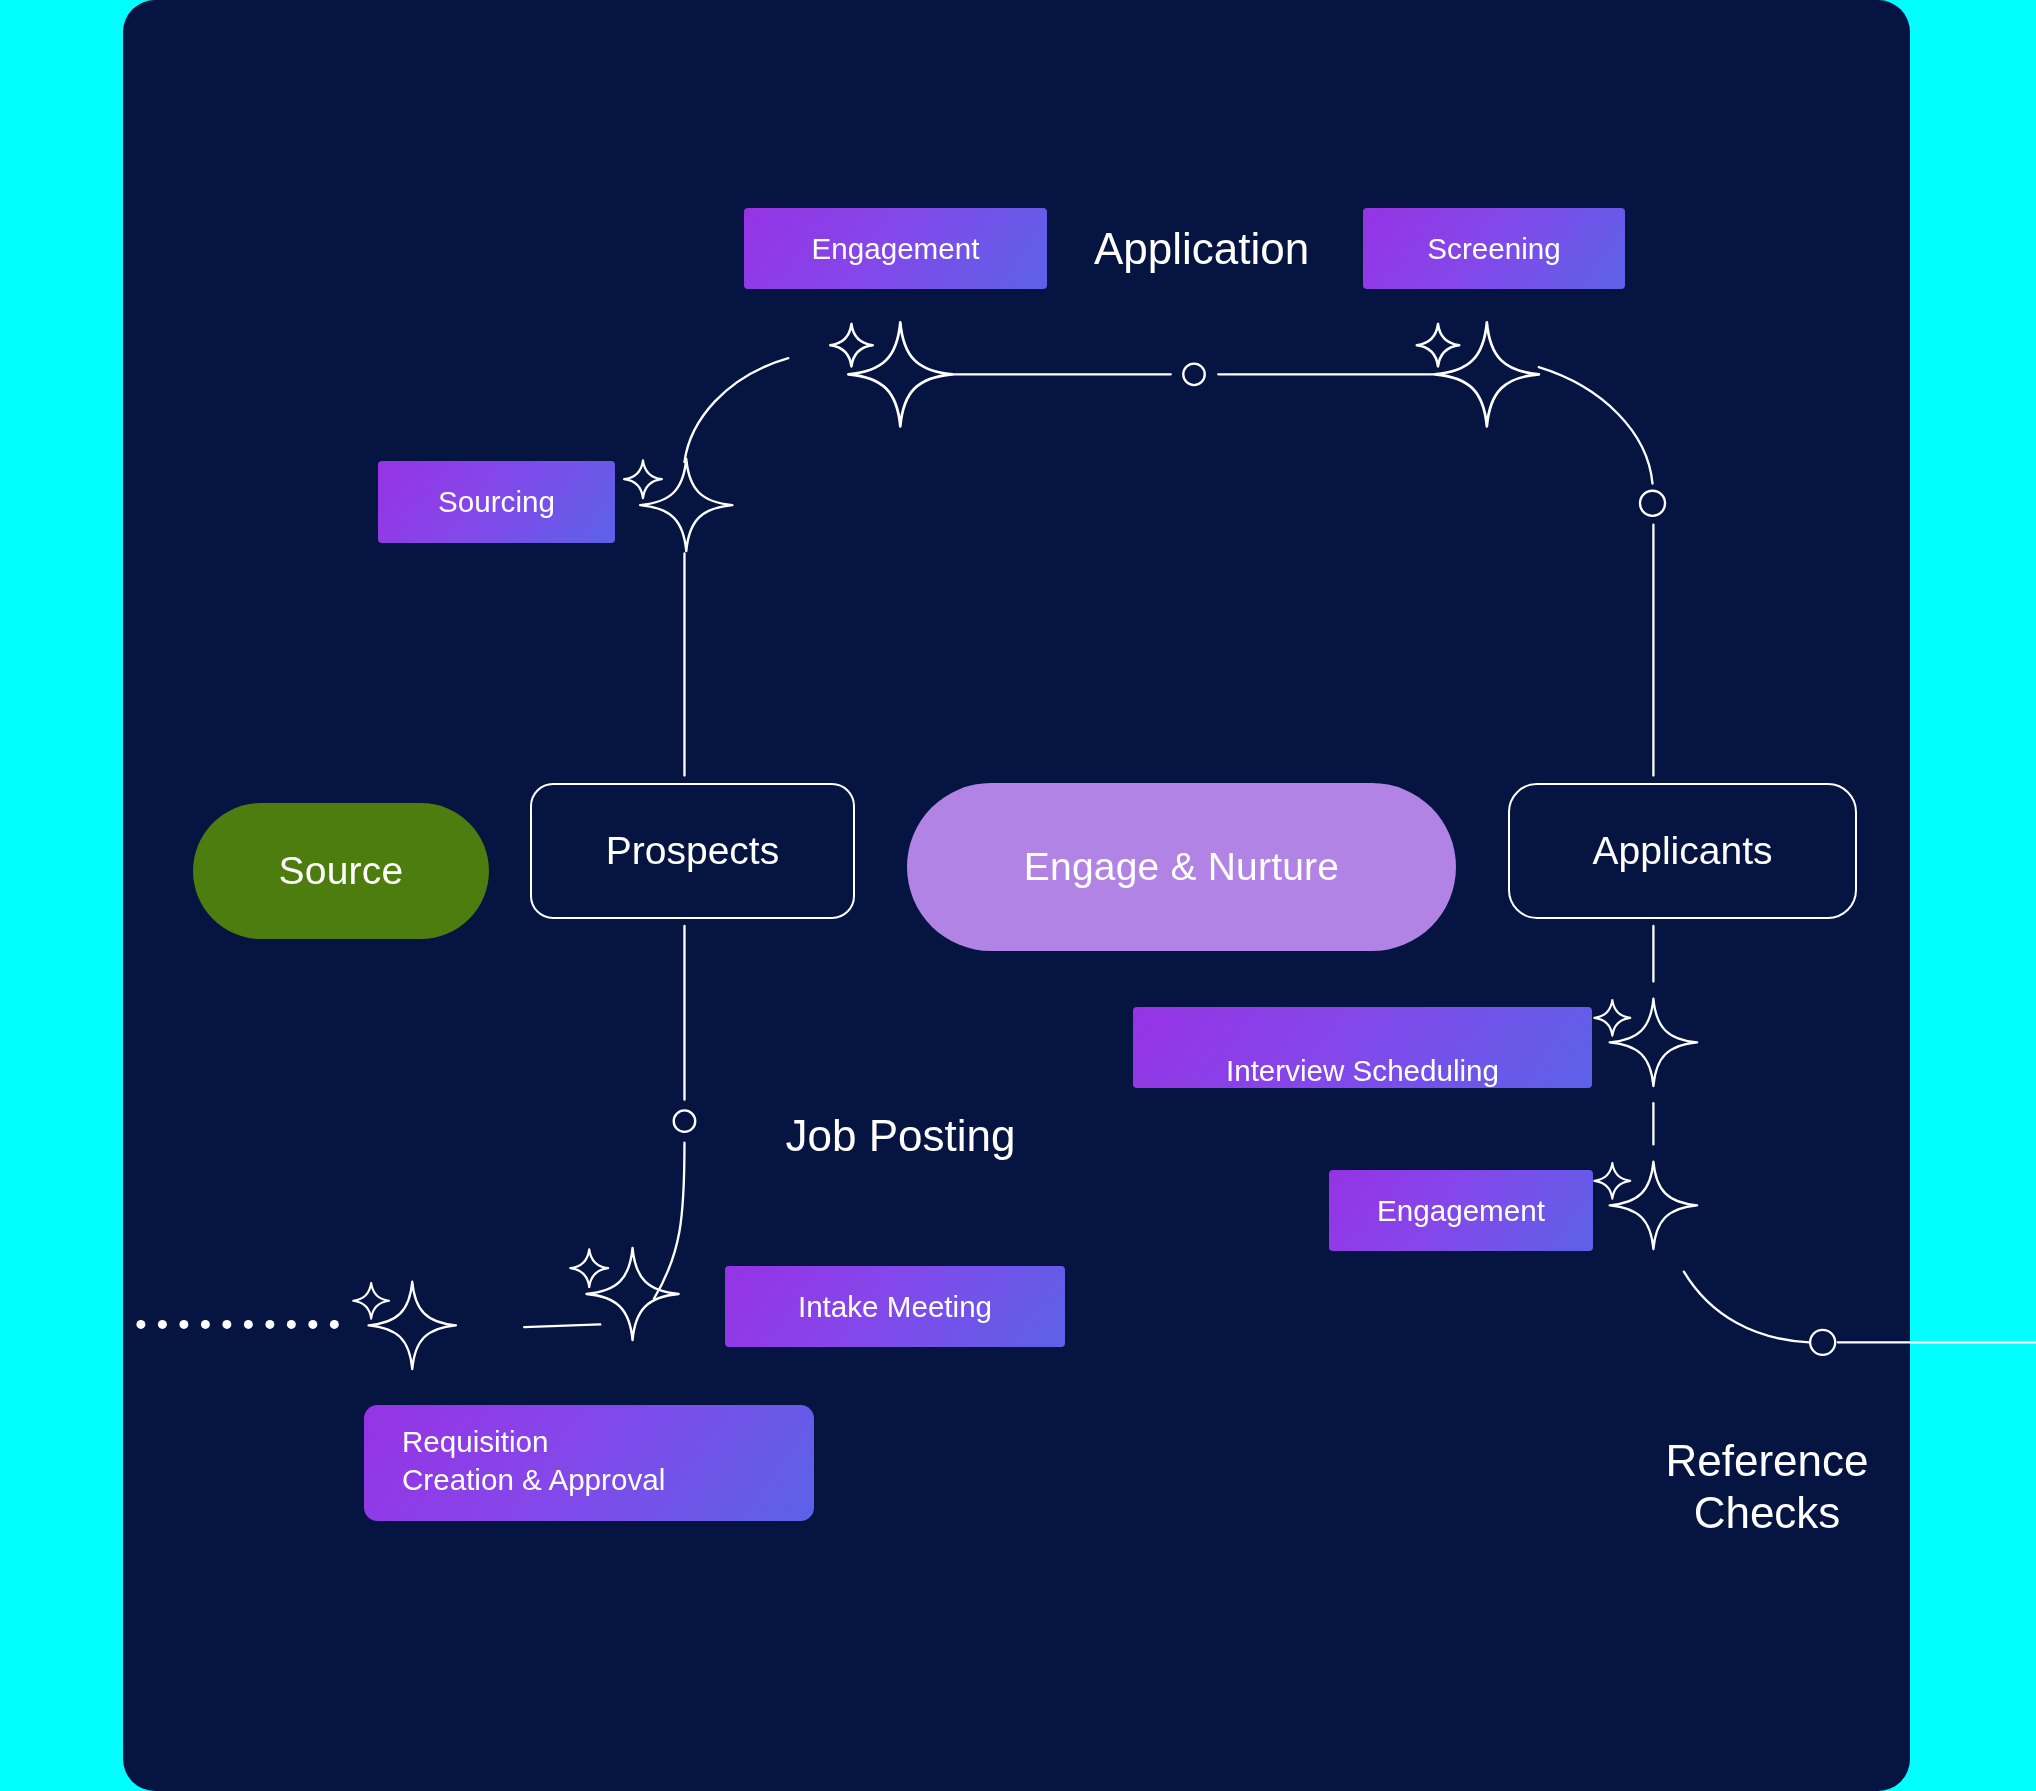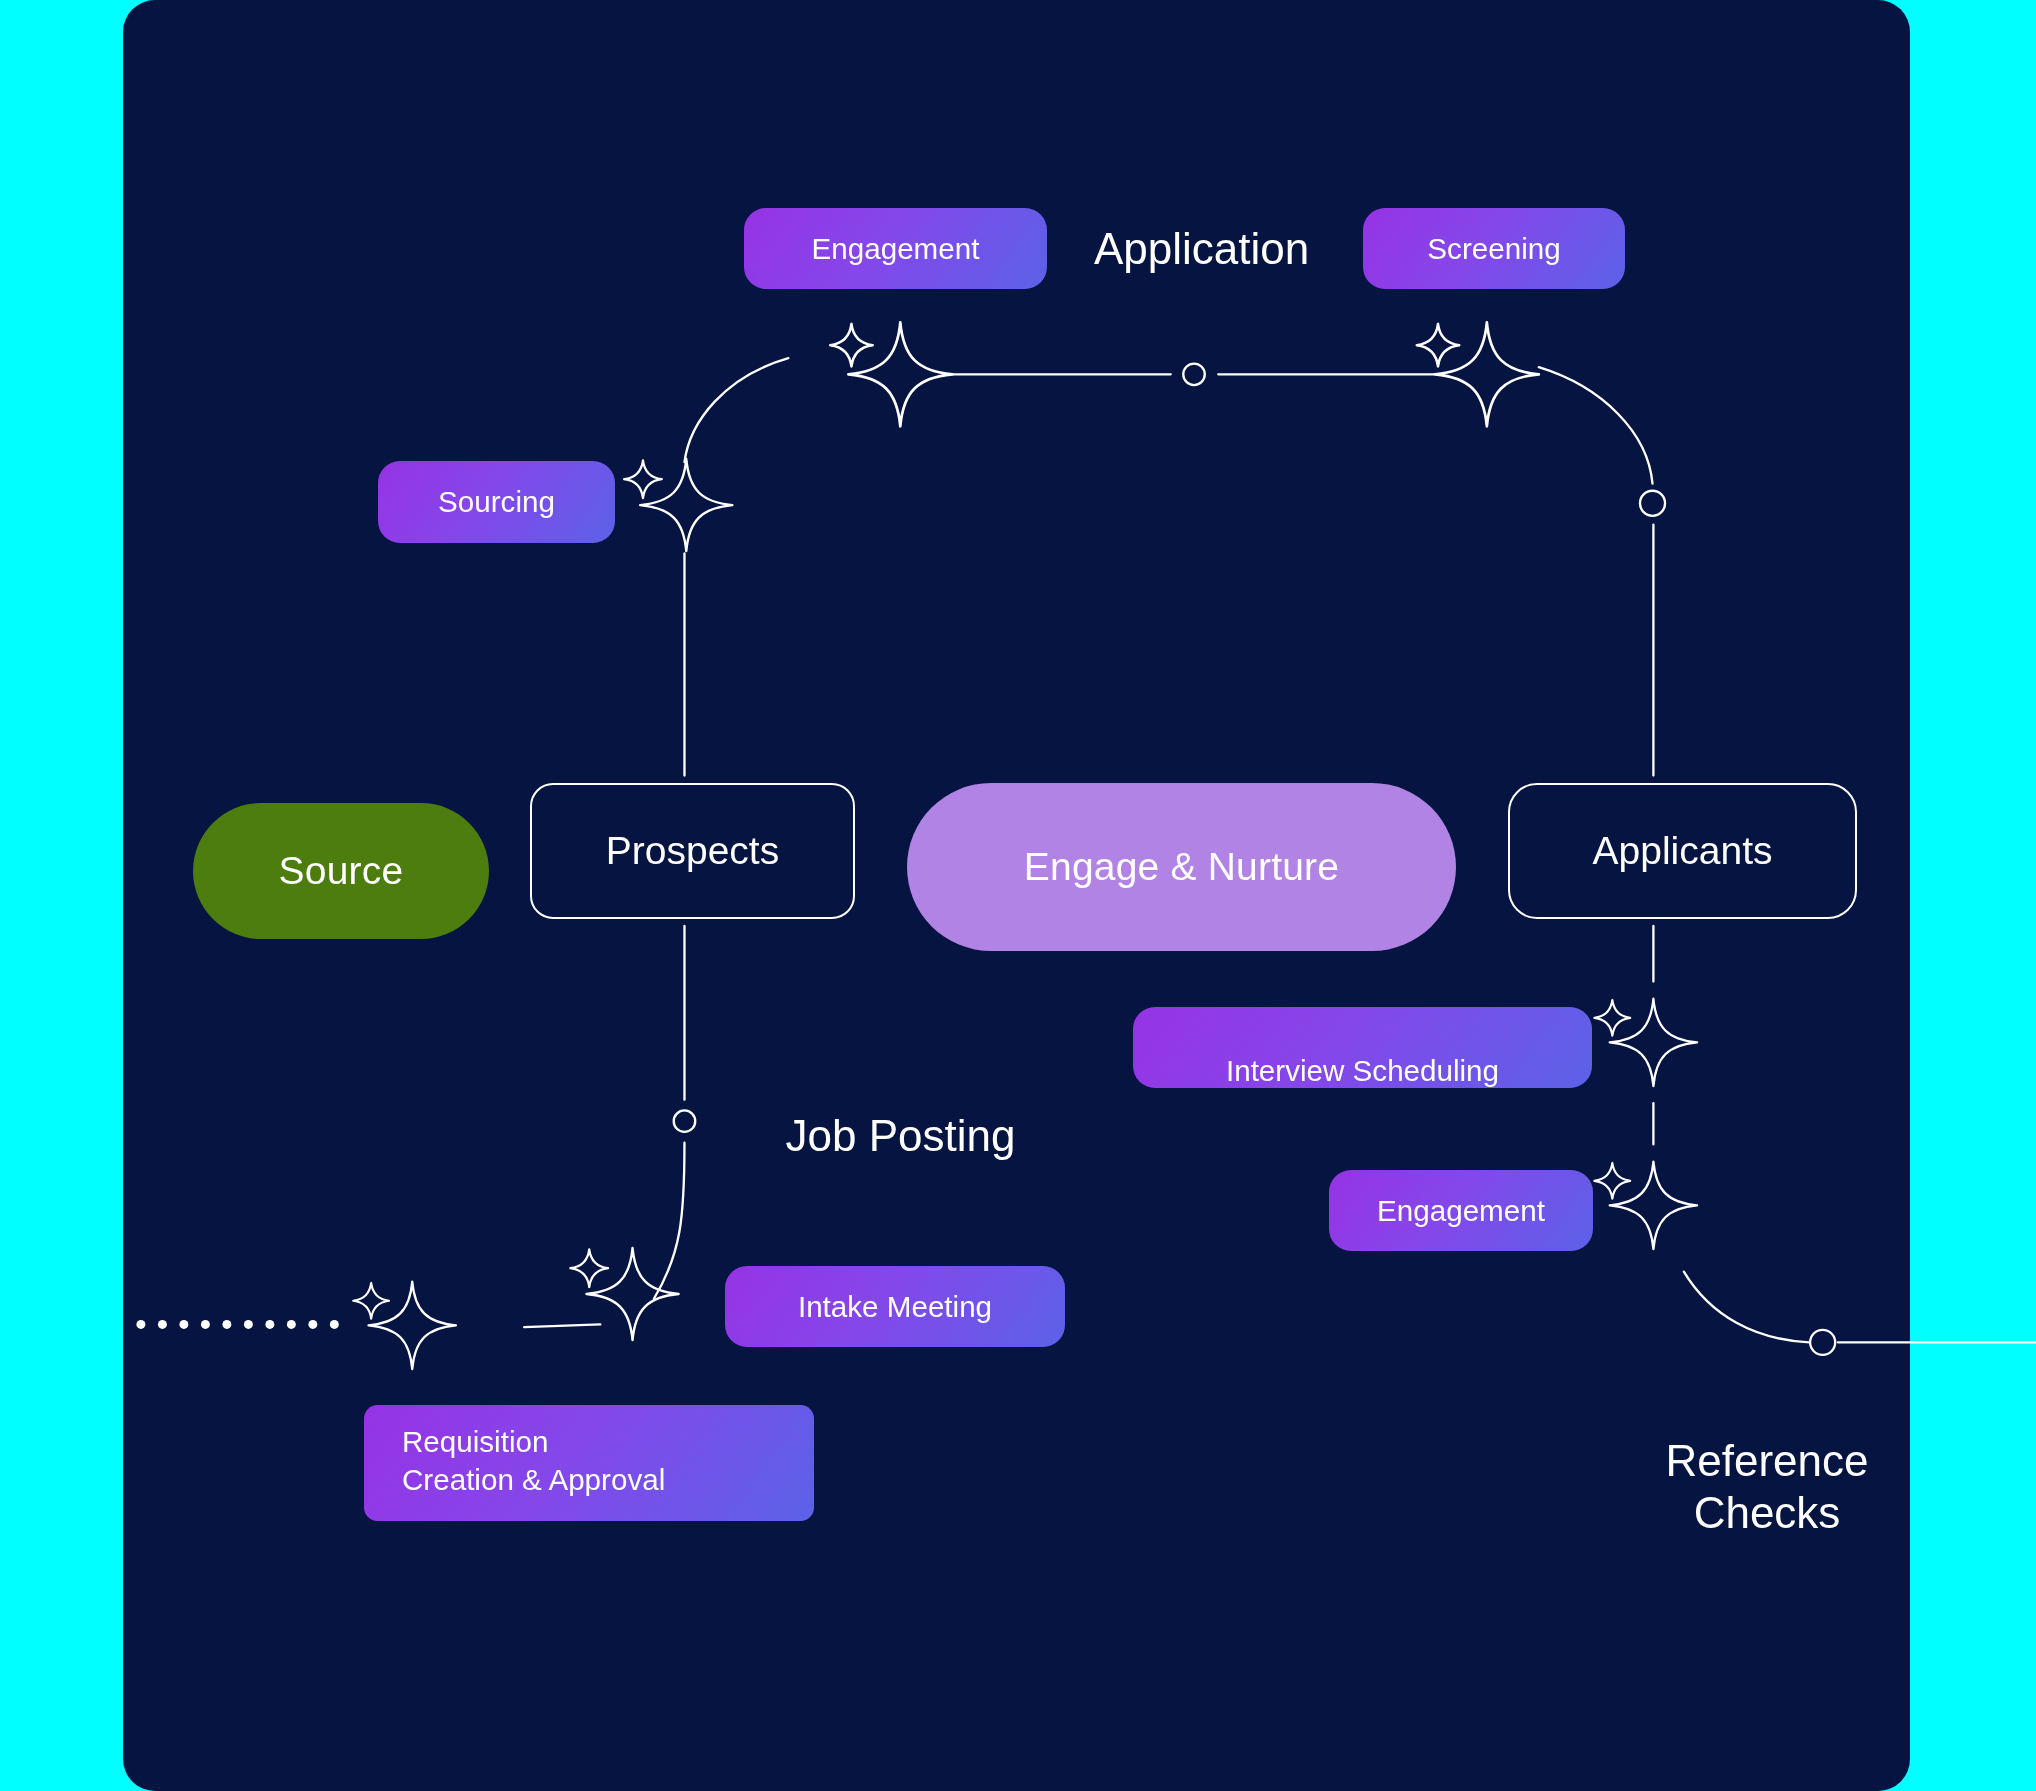--- a/index.html
+++ b/index.html
@@ -59,21 +59,21 @@
     border-radius: 23px;
     border: 2.2px solid #ffffff;
     background: transparent;
     font-size: 39px;
   }
   .stage-prospects { left: 530px; top: 783px; width: 325px; height: 136px; }
   .stage-applicants { left: 1508px; top: 783px; width: 349px; height: 136px; border-radius: 29px; }
 
   
   .chip {
-    border-radius: 22px;
+    border-radius: 4px;
     background: linear-gradient(125deg, #9633e4 0%, #8447ea 45%, #5b62e8 100%);
     font-size: 29.6px;
     padding: 0 23px;
   }
   .chip-engagement  { left: 744px;  top: 208px;  width: 303px; height: 81px; }
   .chip-screening   { left: 1363px; top: 208px;  width: 262px; height: 81px; text-align: center; }
   .chip-sourcing    { left: 378px;  top: 461px;  width: 237px; height: 82px; }
   .chip-interview-scheduling { left: 1133px; top: 1007px; width: 459px; height: 81px; align-items: flex-end; }
   .chip-interviews  { left: 1329px; top: 1170px; width: 264px; height: 81px; }
   .chip-intake      { left: 725px;  top: 1266px; width: 340px; height: 81px; }

